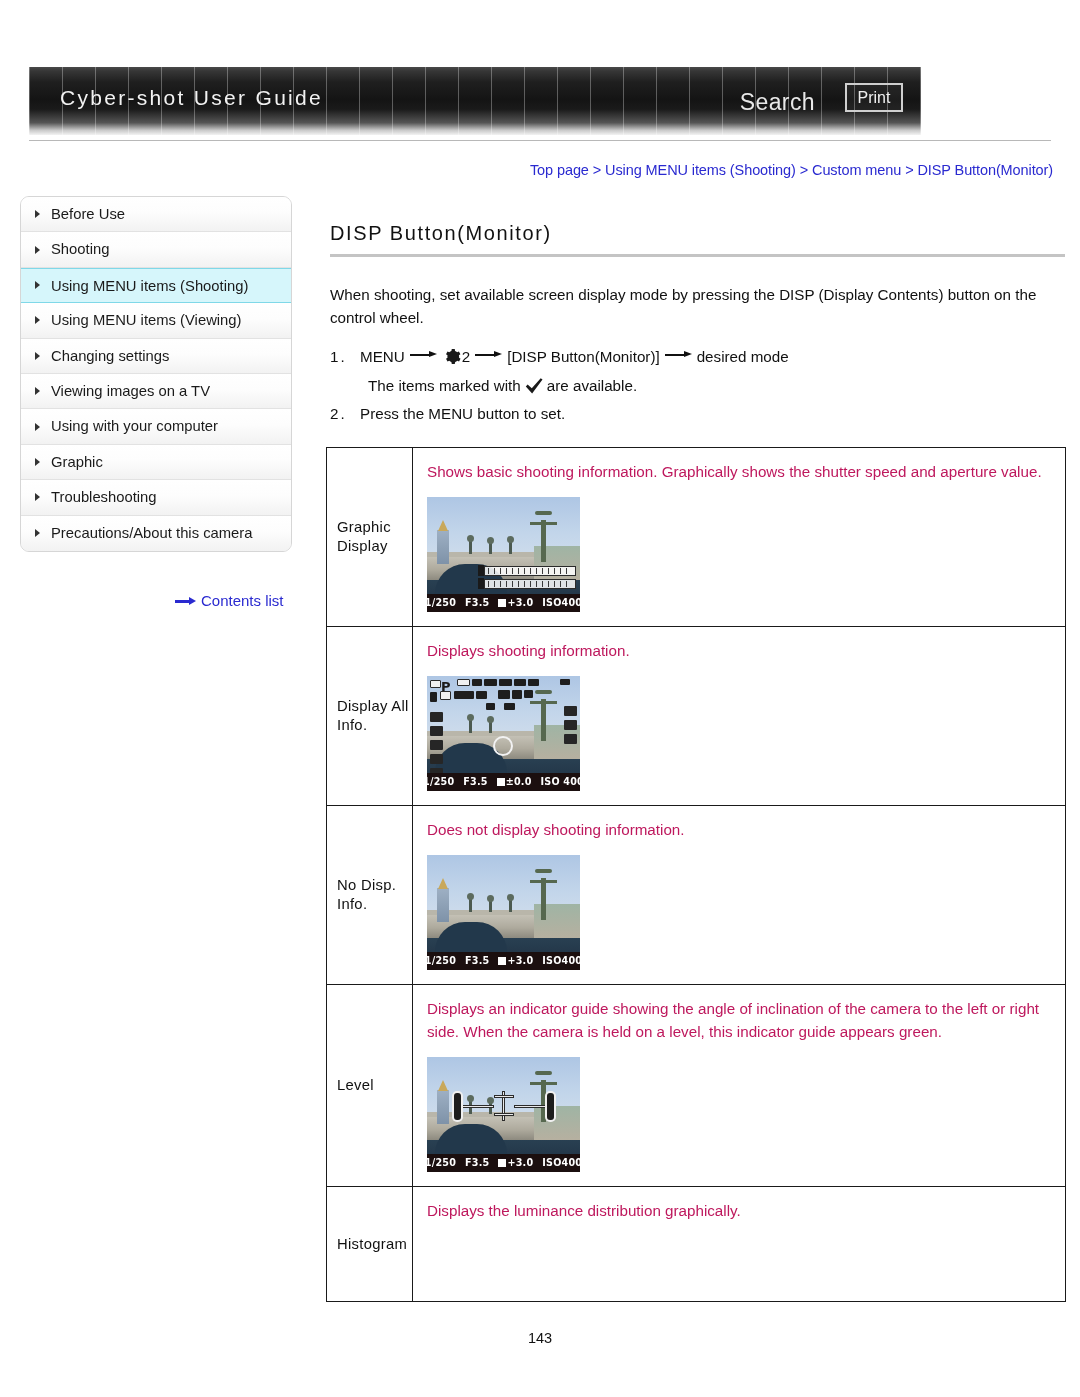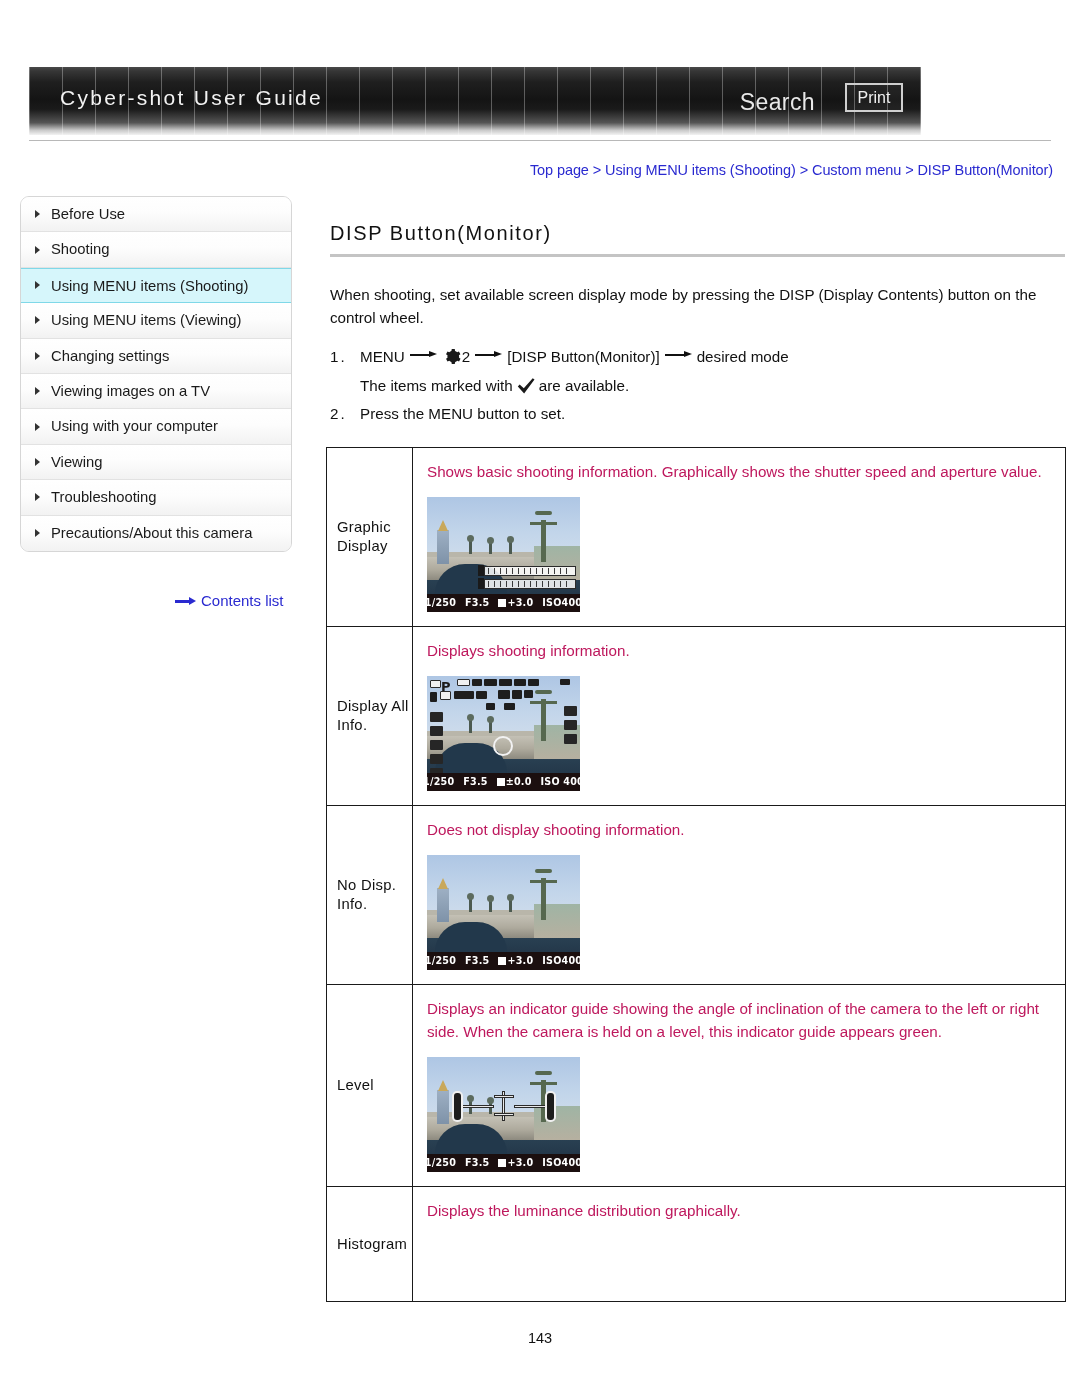--- a/index.html
+++ b/index.html
@@ -182,21 +182,21 @@
   }
   .step-num {
     width: 30px;
     flex: none;
     letter-spacing: 2px;
   }
   .step-body { flex: 1; }
   .step-sub {
     font-size: 15.2px;
     line-height: 1.62;
-    margin-left: 30px;
+    margin-left: 38px;
     color: #111;
   }
   .arrow-glyph {
     display: inline-block;
     position: relative;
     width: 27px; height: 10px;
     margin: 0 5px;
     vertical-align: 2px;
   }
   .arrow-glyph::before {
@@ -502,21 +502,21 @@
   <div class="side-item">
     <span class="bullet"></span>
     <span>Viewing images on a TV</span>
   </div>
   <div class="side-item">
     <span class="bullet"></span>
     <span>Using with your computer</span>
   </div>
   <div class="side-item">
     <span class="bullet"></span>
-    <span>Viewing</span>
+    <span>Graphic</span>
   </div>
   <div class="side-item">
     <span class="bullet"></span>
     <span>Troubleshooting</span>
   </div>
   <div class="side-item">
     <span class="bullet"></span>
     <span>Precautions/About this camera</span>
   </div>
 </div>

